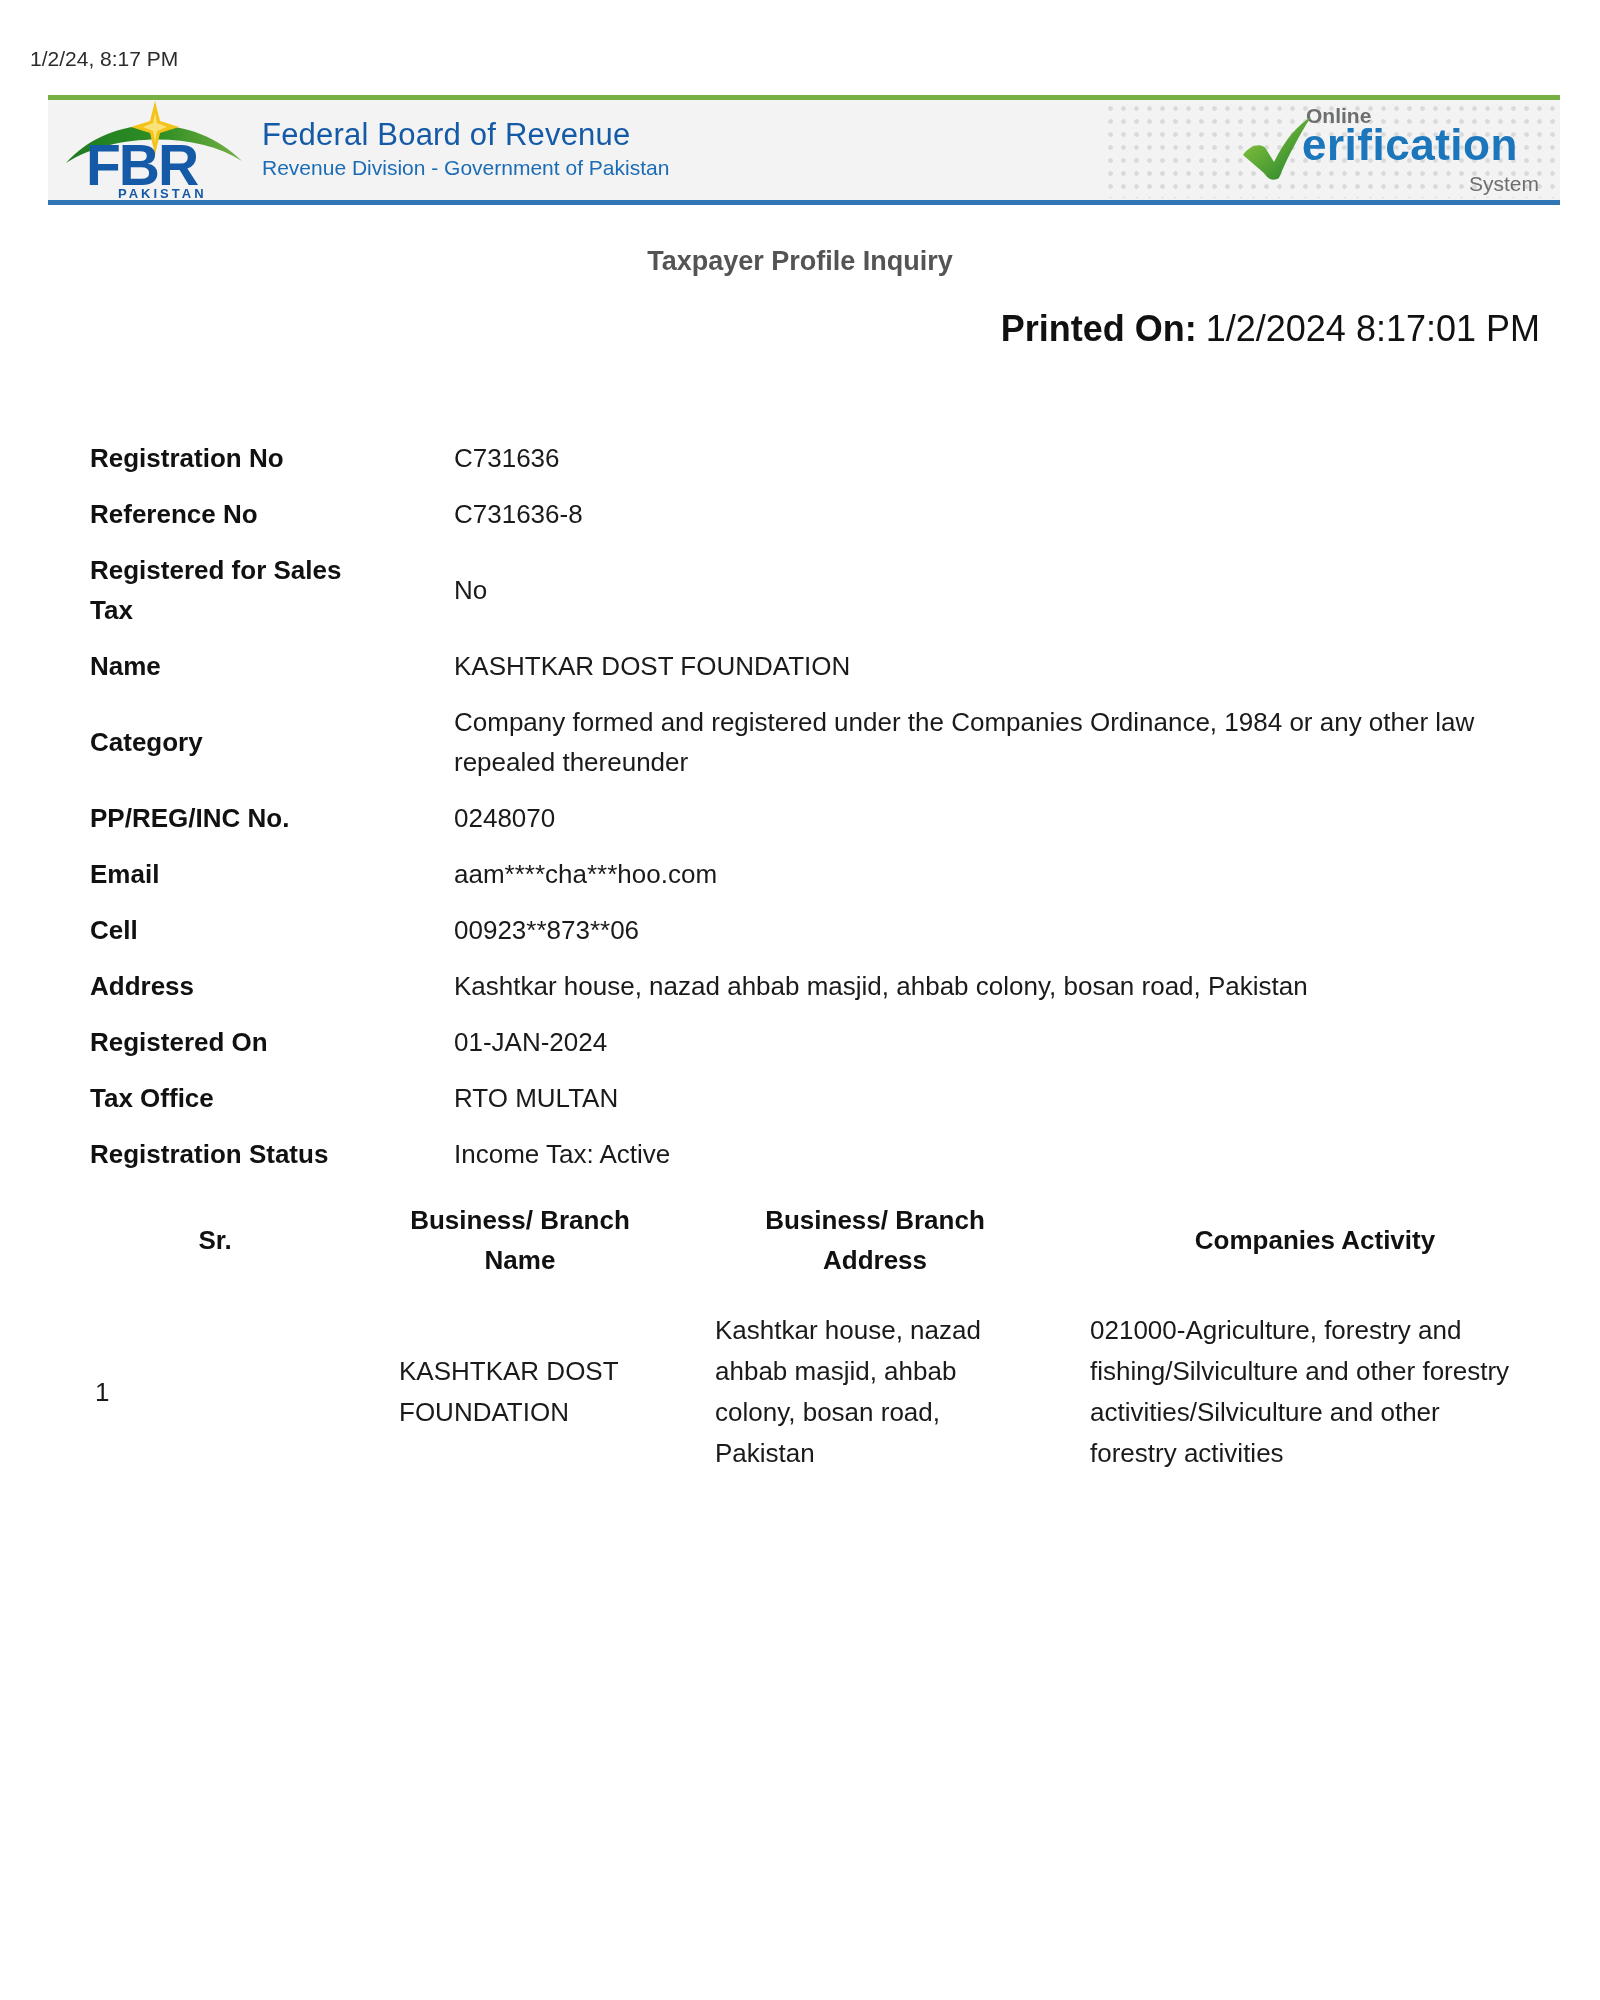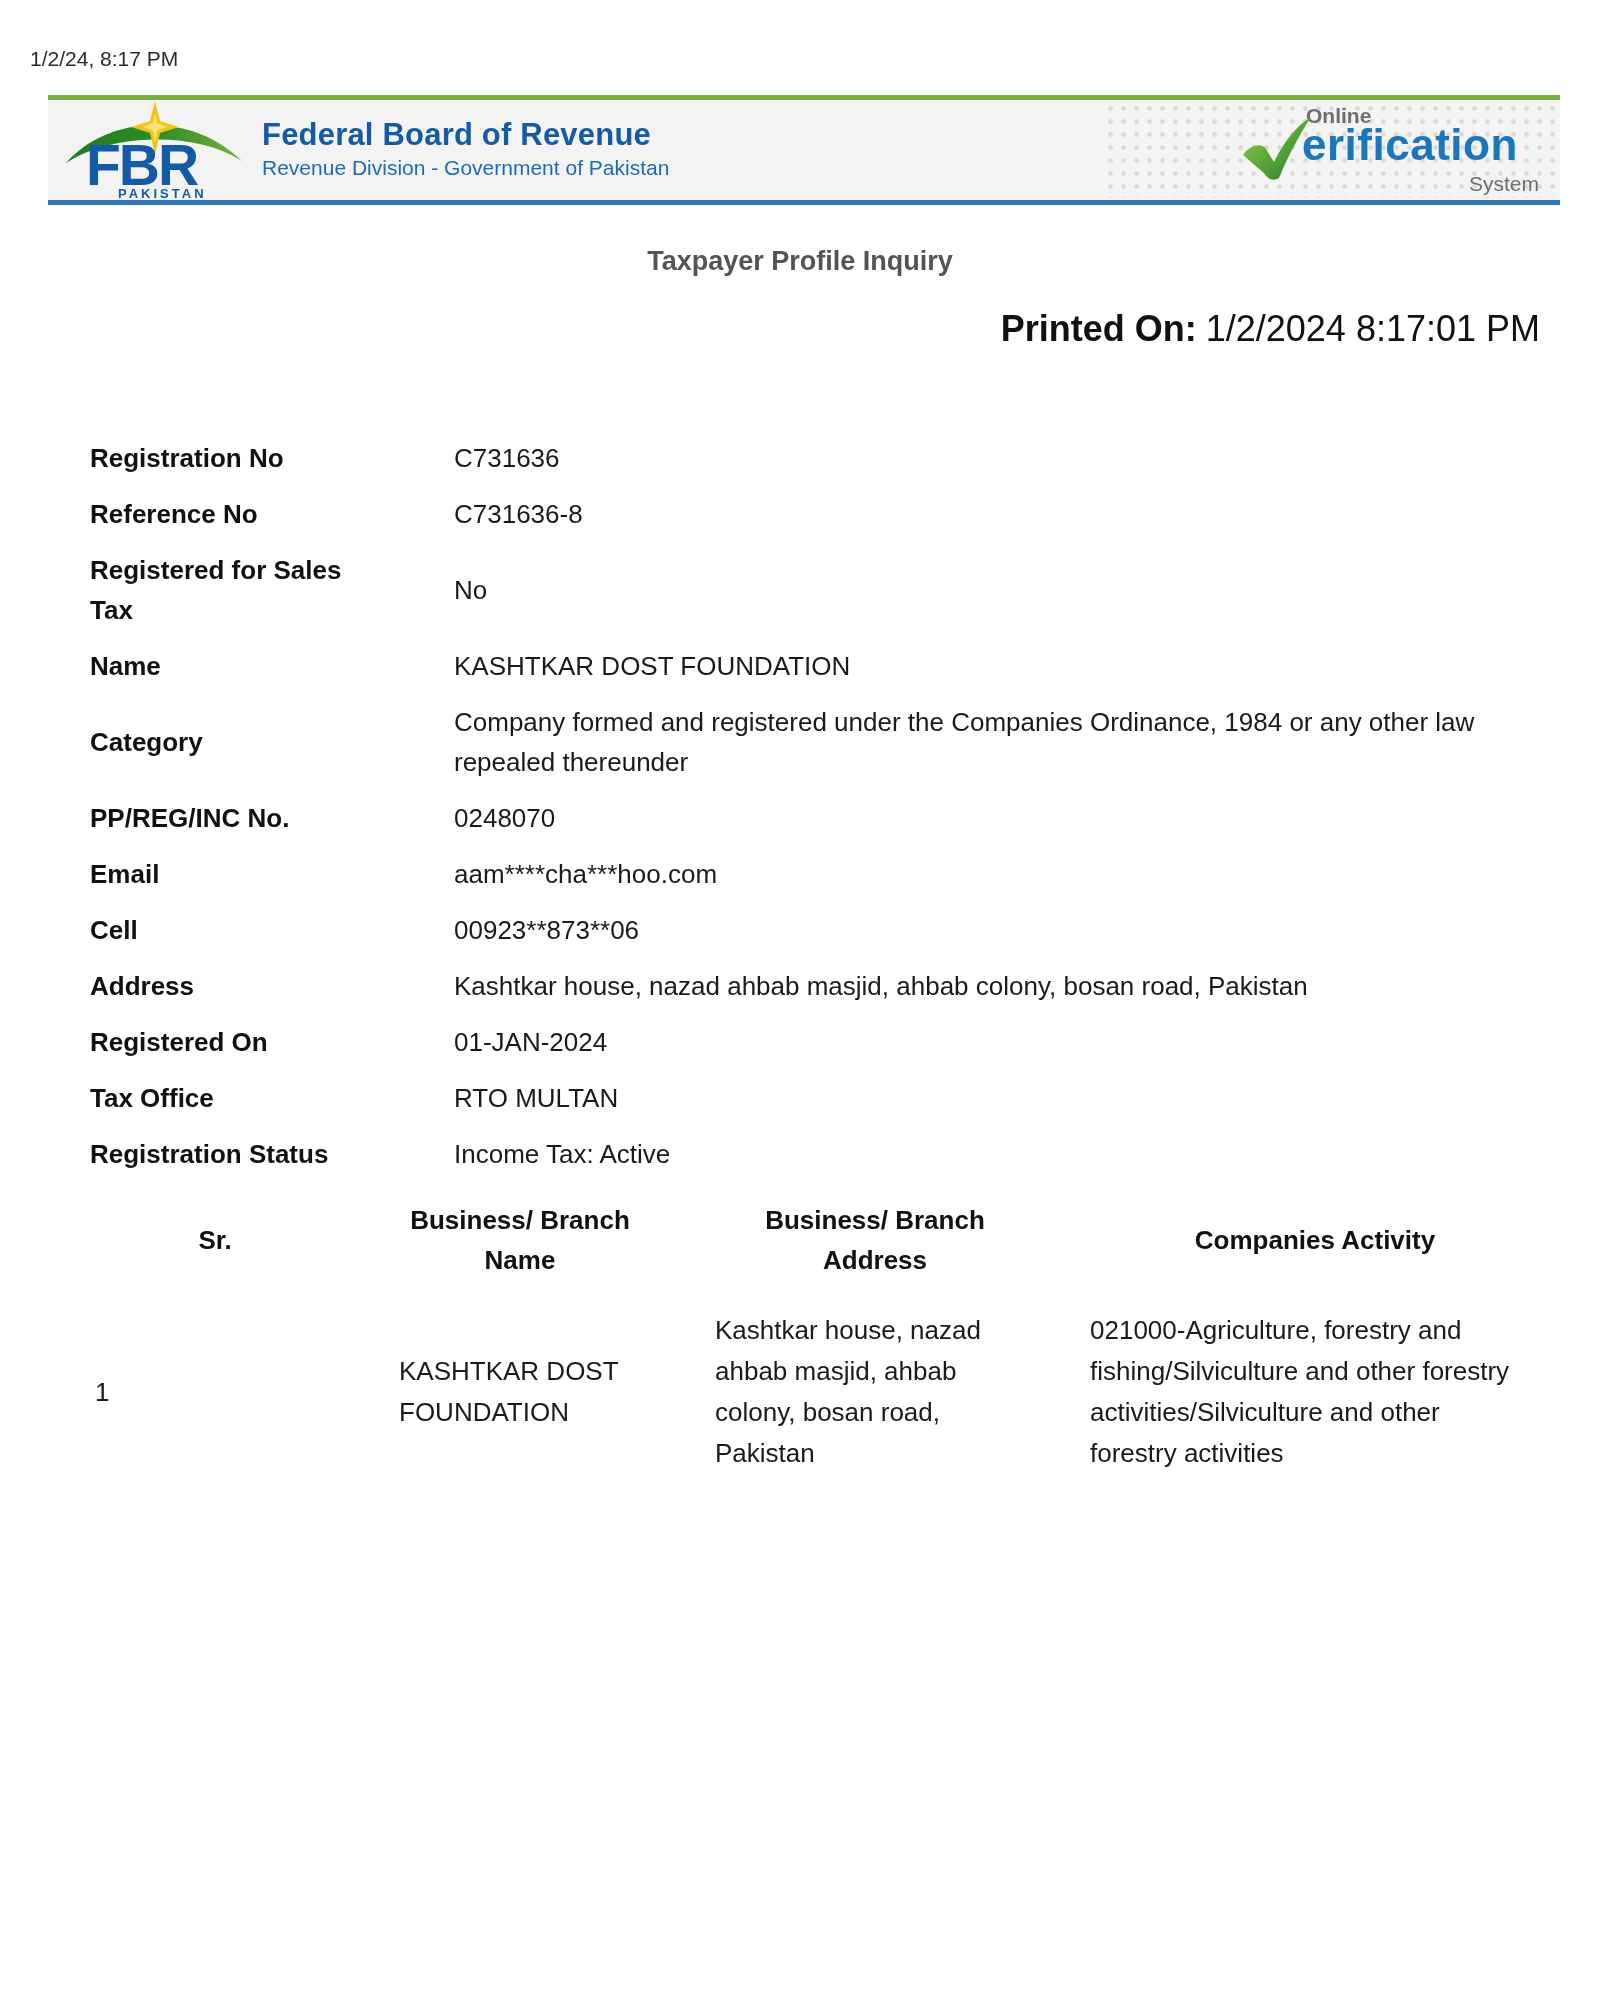--- a/index.html
+++ b/index.html
@@ -14,21 +14,21 @@
   .header-band {
     position:absolute; top:95px; left:48px; right:40px; height:110px;
     background:#f3f3f3;
     border-top:5px solid #76b043; border-bottom:5px solid #3076b5;
     display:flex; align-items:center; justify-content:space-between;
     padding:0 4px 0 10px;
   }
   .fbr { display:flex; align-items:center; }
   .fbr-mark { width:192px; height:98px; flex:0 0 auto; }
   .org { margin-left:12px; padding-bottom:4px; }
-  .org-name { font-size:31px; font-weight:bold; color:#155aa6; letter-spacing:0.2px; }
+  .org-name { font-size:31px; font-weight:normal; color:#155aa6; letter-spacing:0.2px; }
   .org-sub { font-size:21px; color:#1b6cb5; margin-top:3px; }
 
   .ovs {
     position:relative; width:452px; height:96px;
     background-image:radial-gradient(circle, #dadada 2px, transparent 2.6px);
     background-size:13px 13px;
   }
   .ovs-online { position:absolute; left:202px; top:2px; font-size:21px; font-weight:bold; color:#6c6e70; }
   .ovs-check { position:absolute; left:136px; top:12px; }
   .ovs-word  { position:absolute; left:198px; top:18px; font-size:44px; font-weight:bold; color:#1b76bc; letter-spacing:0.5px; }

